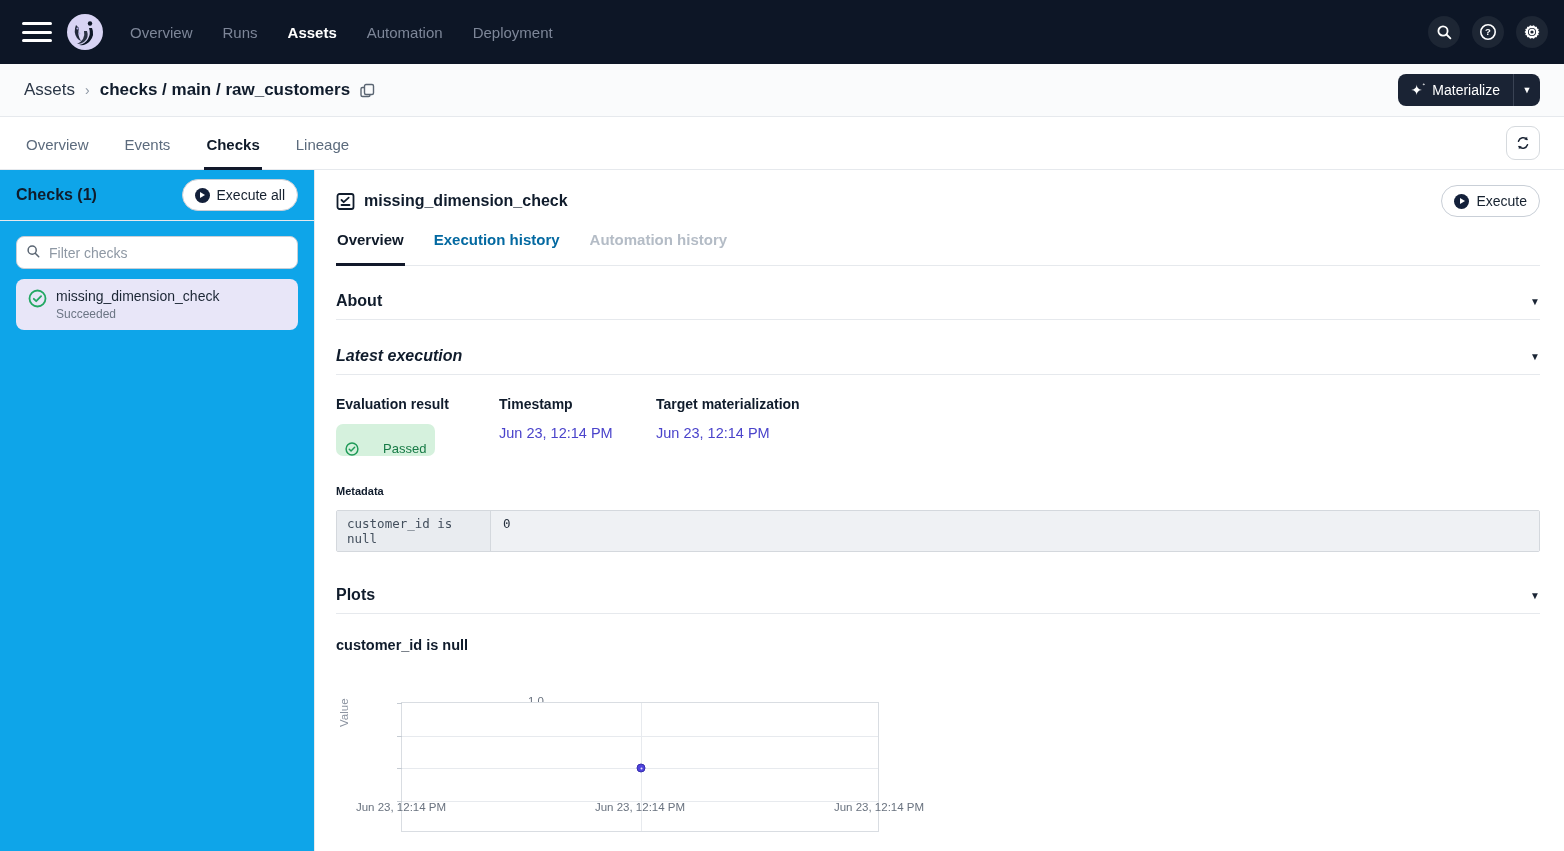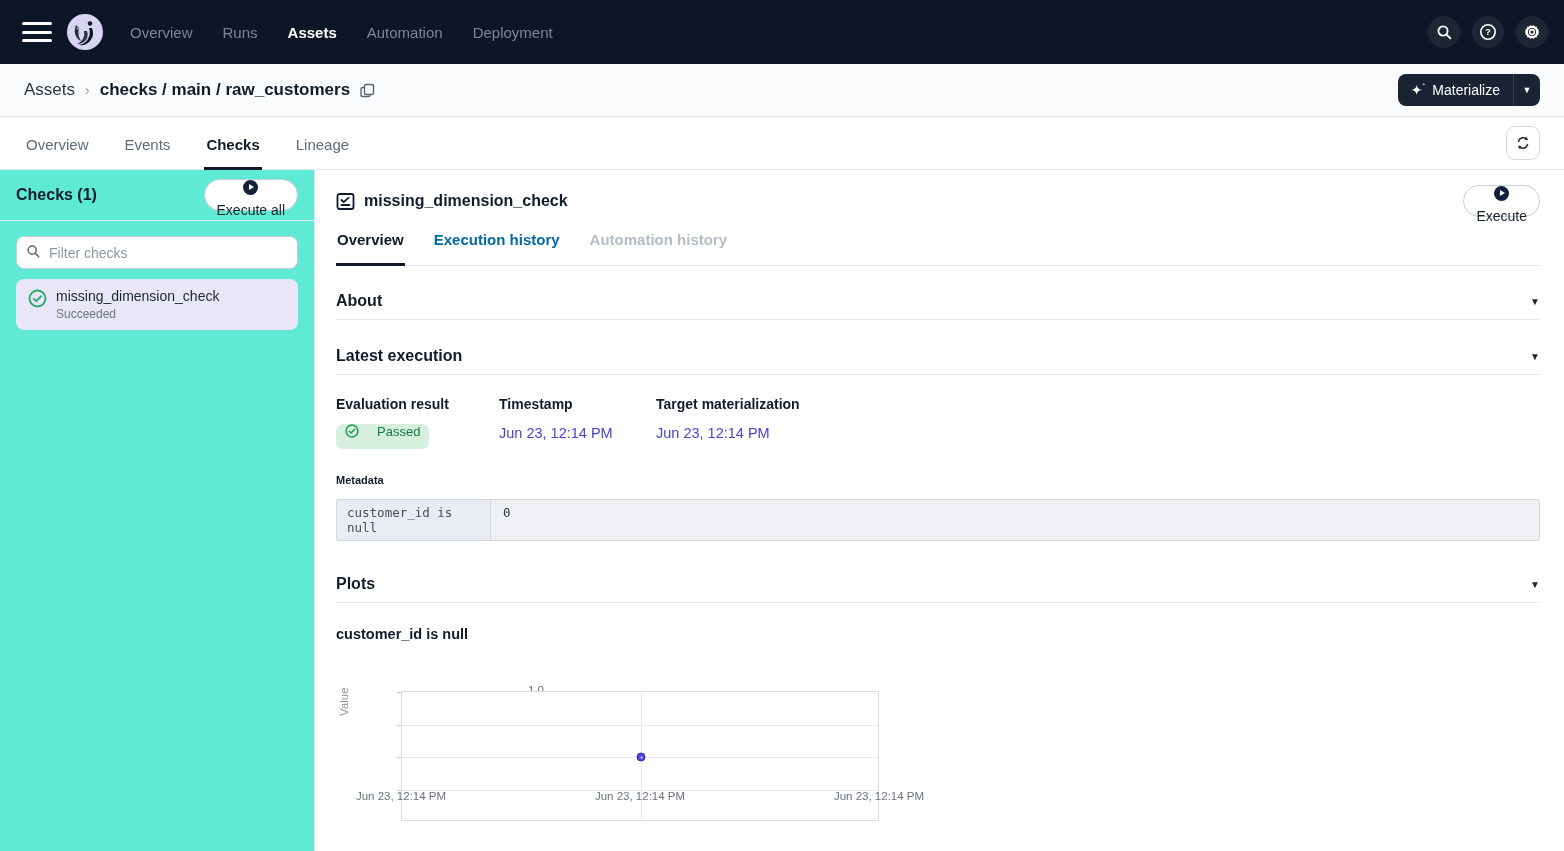--- a/index.html
+++ b/index.html
@@ -31,24 +31,24 @@
 
   
   .tabs-row { height:53px; background:#fff; border-bottom:1px solid #e6e9ed; display:flex; align-items:flex-end; padding:0 24px; position:relative; }
   .a-tab { font-size:15px; color:#5c6b7d; padding:0 2px 16px; margin-right:32px; cursor:pointer; font-weight:500; position:relative; }
   .a-tab.active { color:#0f1a29; font-weight:700; }
   .a-tab.active::after { content:""; position:absolute; left:0; right:0; bottom:-1px; height:3px; background:#11182a; }
   .refresh-btn { position:absolute; right:24px; top:9px; width:34px; height:34px; border:1px solid #d6dade; border-radius:9px; background:#fff; display:flex; align-items:center; justify-content:center; cursor:pointer; }
 
   
   .content { display:flex; height:681px; }
-  .sidebar { width:315px; border-right:1px solid #e6e9ed; background:#5eead4; flex-shrink:0; }
+  .sidebar { width:315px; border-right:1px solid #e6e9ed; background:#0ea5e9; flex-shrink:0; }
   .side-head { height:51px; border-bottom:1px solid #e6e9ed; display:flex; align-items:center; justify-content:space-between; padding:0 16px; }
   .side-title { font-size:16px; font-weight:700; color:#101c2c; }
-  .pill-btn { display:flex; align-items:center; gap:7px; border:1px solid #c9cfd7; background:#fff; border-radius:16px; height:32px; padding:0 12px; font-size:14px; color:#16212f; cursor:pointer; font-family:inherit;flex-direction:column; }
+  .pill-btn { display:flex; align-items:center; gap:7px; border:1px solid #c9cfd7; background:#fff; border-radius:16px; height:32px; padding:0 12px; font-size:14px; color:#16212f; cursor:pointer; font-family:inherit; }
   .play-icon { width:15px; height:15px; border-radius:50%; background:#13203a; position:relative; flex-shrink:0; }
   .play-icon::after { content:""; position:absolute; left:5.5px; top:4px; border-left:5px solid #fff; border-top:3.5px solid transparent; border-bottom:3.5px solid transparent; }
   .filter-wrap { margin:15px 16px 10px; position:relative; }
   .filter-input { width:100%; height:33px; border:1px solid #c8ced6; border-radius:8px; padding:0 10px 0 32px; font-size:14px; color:#16212f; font-family:inherit; outline:none; background:#fff; }
   .filter-input::placeholder { color:#8e98a4; }
   .filter-search-icon { position:absolute; left:10px; top:8px; }
   .check-item { margin:4px 16px; background:#e8e6f8; border-radius:8px; padding:9px 12px; display:flex; gap:9px; cursor:pointer; }
   .check-item-name { font-size:14px; color:#1b2634; }
   .check-item-status { font-size:12px; color:#6b7584; margin-top:3px; }
 
@@ -66,21 +66,21 @@
   .section-head { display:flex; align-items:center; justify-content:space-between; margin-top:26px; padding-bottom:9px; border-bottom:1px solid #e6e9ed; }
   .section-title { font-size:16px; font-weight:700; color:#101c2c; }
   .caret { font-size:10px; color:#1a2434; cursor:pointer; }
   .about-text { font-size:14px; color:#27313f; margin-top:19px; }
 
   .exec-cols { display:flex; margin-top:21px; }
   .exec-col { margin-right:0; }
   .exec-col-h { font-size:14px; font-weight:700; color:#101c2c; }
   .col-eval { width:163px; }
   .col-ts { width:157px; }
-  .badge { display:inline-flex; align-items:flex-start; gap:18px; background:#d5f1dd; border-radius:7px; height:25px; padding:0 9px; margin-top:12px; }
+  .badge { display:inline-flex; align-items:flex-end; gap:24px; background:#d5f1dd; border-radius:7px; height:32px; padding:0 9px; margin-top:12px; }
   .badge-text { font-size:13px; color:#167a45; }
   .link { font-size:14.5px; color:#4a43cb; text-decoration:none; cursor:pointer; display:inline-block; margin-top:13px; }
 
   .meta-title { font-size:11px; font-weight:700; color:#101c2c; margin-top:25px; }
   .meta-table { margin-top:13px; border:1px solid #d4d8dd; border-radius:2px; display:flex; width:100%; }
   .meta-key { width:154px; flex-shrink:0; background:#e9ecf0; border-right:1px solid #d4d8dd; padding:5px 10px;
     font-family:"DejaVu Sans Mono", monospace; font-size:12.5px; color:#434f5d; }
   .meta-val { flex:1; background:#eff1f4; padding:5px 12px; font-family:"DejaVu Sans Mono", monospace; font-size:12.5px; color:#27313f; }
 
   .plot-title { font-size:14.5px; font-weight:700; color:#101c2c; margin-top:23px; }
@@ -229,21 +229,21 @@
       <div class="i-tab active">Overview</div>
       <div class="i-tab">Execution history</div>
       <div class="i-tab disabled">Automation history</div>
     </div>
 
     <div class="section-head">
       <span class="section-title">About</span>
       <span class="caret">▼</span>
     </div>
 
-    <div class="section-head" style="margin-top:27px;">
+    <div class="section-head" style="margin-top:27px;font-style:italic;">
       <span class="section-title">Latest execution</span>
       <span class="caret">▼</span>
     </div>
     <div class="exec-cols">
       <div class="exec-col col-eval">
         <div class="exec-col-h">Evaluation result</div>
         <div class="badge">
           <svg width="14" height="14" viewBox="0 0 19 19">
             <circle cx="9.5" cy="9.5" r="8" fill="none" stroke="#1f9a58" stroke-width="2"></circle>
             <path d="M5.8 9.8l2.4 2.4 4.9-5" fill="none" stroke="#1f9a58" stroke-width="2" stroke-linecap="round" stroke-linejoin="round"></path>

